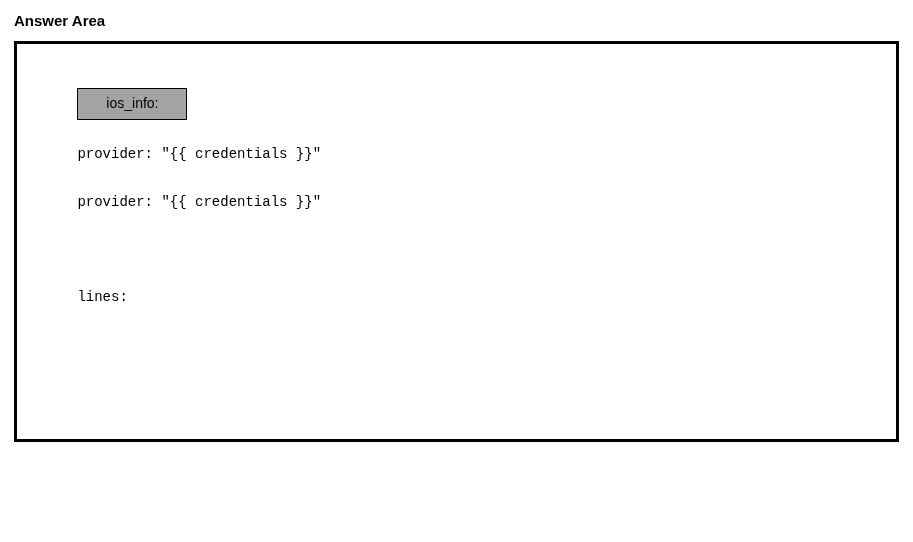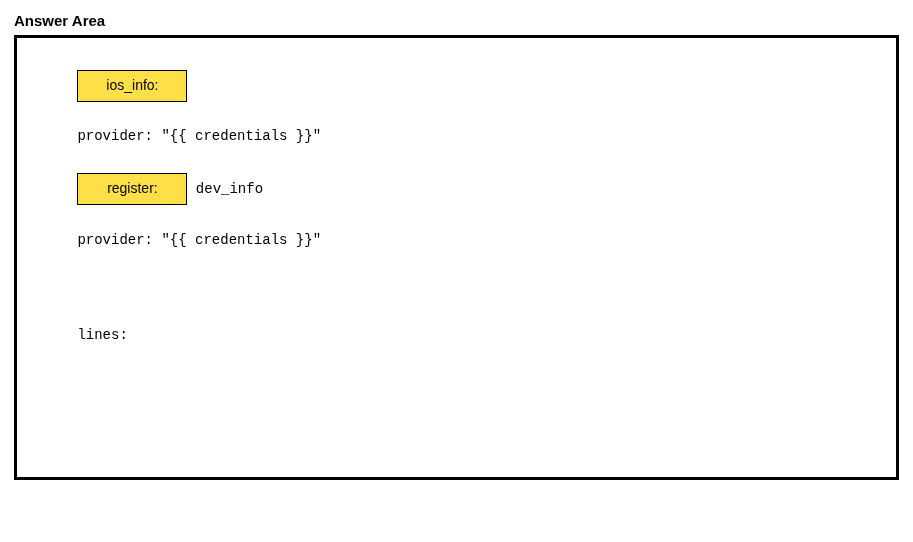--- a/index.html
+++ b/index.html
@@ -6,21 +6,21 @@
       font-family: Arial, Helvetica, sans-serif;
       font-size: 14px;
       margin: 0;
       padding: 12px 14px;
       background: #fff;
       color: #000;
     }
     .heading {
       font-weight: bold;
       font-size: 15px;
-      margin-bottom: 6px;
+      margin-bottom: 12px;
     }
     .code-box {
       border: 3px solid #000;
       padding: 8px 10px 10px 10px;
       margin-bottom: 18px;
     }
     .mono {
       font-family: "Courier New", Courier, monospace;
       font-size: 14px;
       white-space: pre;
@@ -30,35 +30,35 @@
       display: block;
     }
     .drop-slot {
       display: inline-block;
       border: 1px solid #000;
       font-family: Arial, Helvetica, sans-serif;
       font-size: 14px;
       padding: 3px 18px;
       min-width: 72px;
       text-align: center;
-      background: #fde047;
+      background: #a3a3a3;
       vertical-align: middle;
       white-space: nowrap;
+      margin-top: 12px;
     }
   </style>
 </head>
 <body>
 
 <div class="heading">Answer Area</div>
 
 <div class="code-box">
   <div class="mono">
 <span class="line">      <span class="drop-slot">ios_info:</span></span>
 <span class="line">      provider: "{{ credentials }}"</span>
-<span class="line">      <span class="drop-slot">register:</span><span> dev_info</span></span>
 <span class="line">      provider: "{{ credentials }}"</span>
 <span class="line"> </span>
 <span class="line">      lines:</span>
 
 
 
   </div>
 </div>
 
 </body></html>

